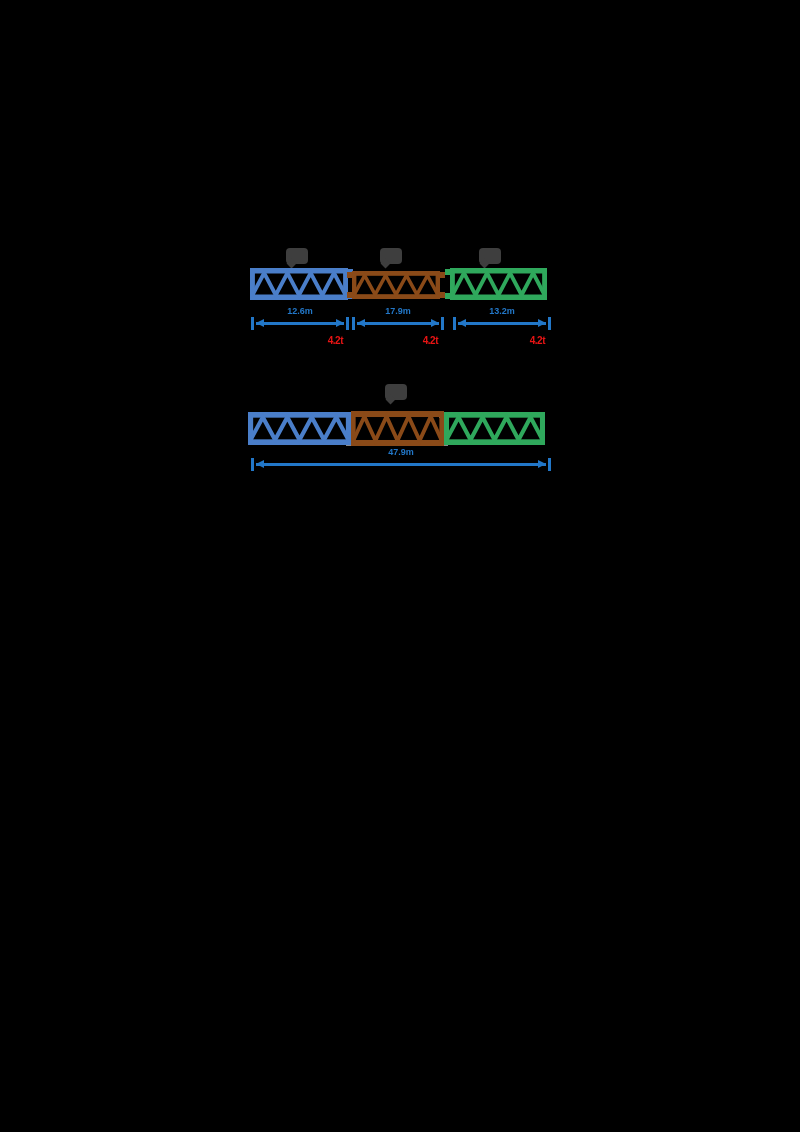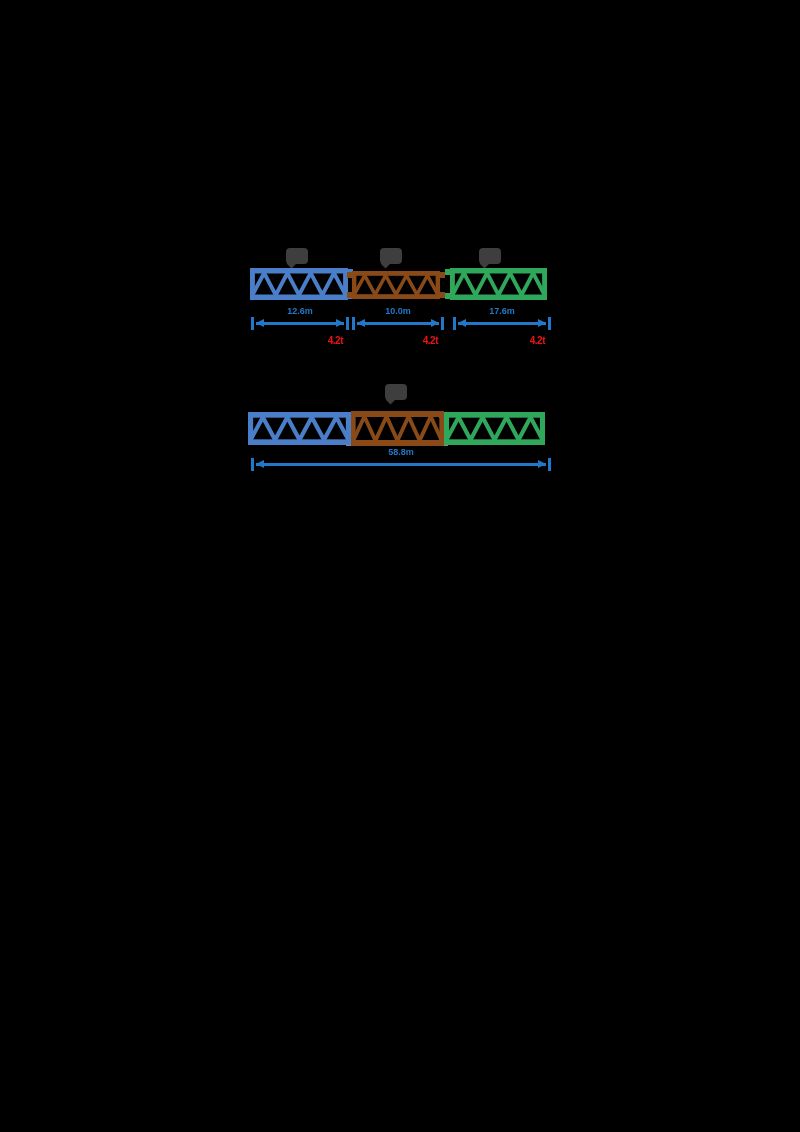--- a/index.html
+++ b/index.html
@@ -116,25 +116,25 @@
     <span class="nub lt"></span>
     <span class="nub lb"></span>
   </div>
 
   <div class="dim" style="left:3px;top:71px;width:92px;">
     <span class="line"></span>
     <span class="dim-label">12.6m</span>
   </div>
   <div class="dim" style="left:104px;top:71px;width:86px;">
     <span class="line"></span>
-    <span class="dim-label">10.0m</span>
+    <span class="dim-label">17.9m</span>
   </div>
   <div class="dim" style="left:205px;top:71px;width:92px;">
     <span class="line"></span>
-    <span class="dim-label">17.6m</span>
+    <span class="dim-label">13.2m</span>
   </div>
 
   <span class="warn-label" style="left:3px;top:89px;width:92px;">4.2t</span>
   <span class="warn-label" style="left:104px;top:89px;width:86px;">4.2t</span>
   <span class="warn-label" style="left:205px;top:89px;width:92px;">4.2t</span>
 </div>
 
 <div class="diagram" id="bottom-diagram">
 
   <div class="callout" style="left:137px;top:0;"></div>
@@ -164,15 +164,15 @@
       <svg viewBox="0 0 100 32" preserveAspectRatio="none" aria-hidden="true">
         <rect x="0" y="0" width="100" height="5.5" fill="currentColor"></rect>
         <rect x="0" y="26.5" width="100" height="5.5" fill="currentColor"></rect>
         <path d="M2.5,29 L2.5,3 M97.5,29 L97.5,3" stroke="currentColor" stroke-width="5" fill="none"></path>
         <path d="M2.5,27 L14.4,5 L26.3,27 L38.2,5 L50,27 L61.9,5 L73.8,27 L85.7,5 L97.5,27" stroke="currentColor" stroke-width="4" fill="none" stroke-linejoin="miter"></path>
       </svg>
     </div>
 
   <div class="dim" style="left:3px;top:74px;width:294px;">
     <span class="line"></span>
-    <span class="dim-label">58.8m</span>
+    <span class="dim-label">47.9m</span>
   </div>
 </div>
 
 </body></html>

